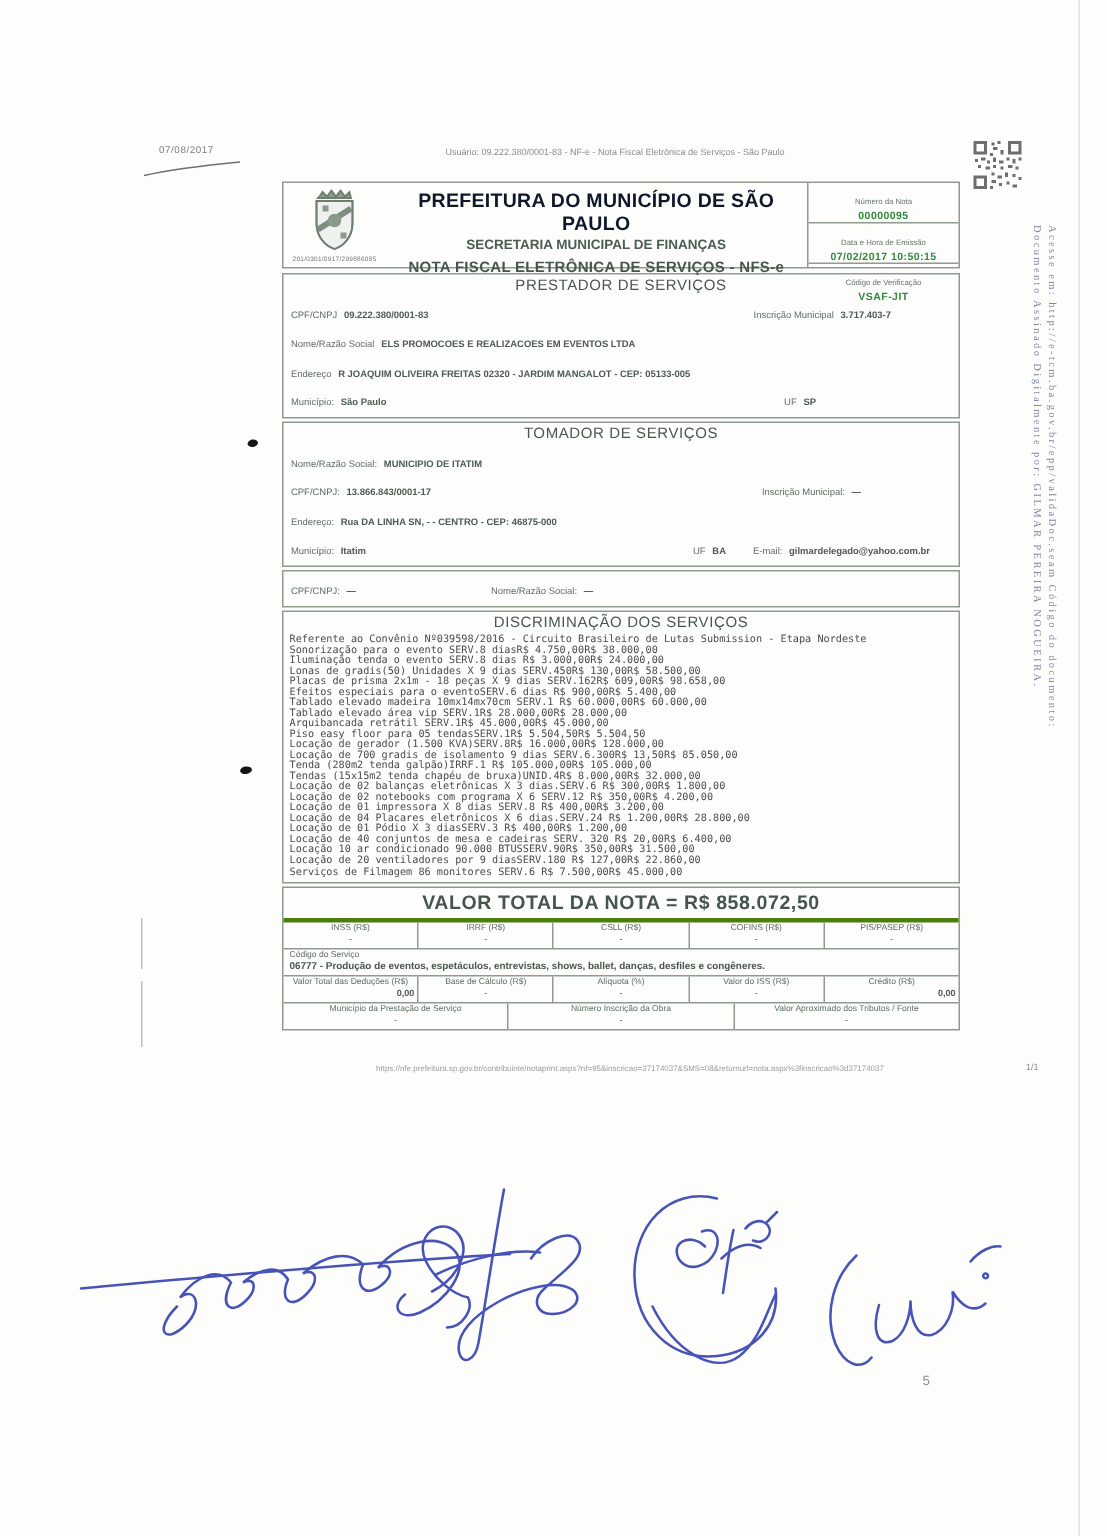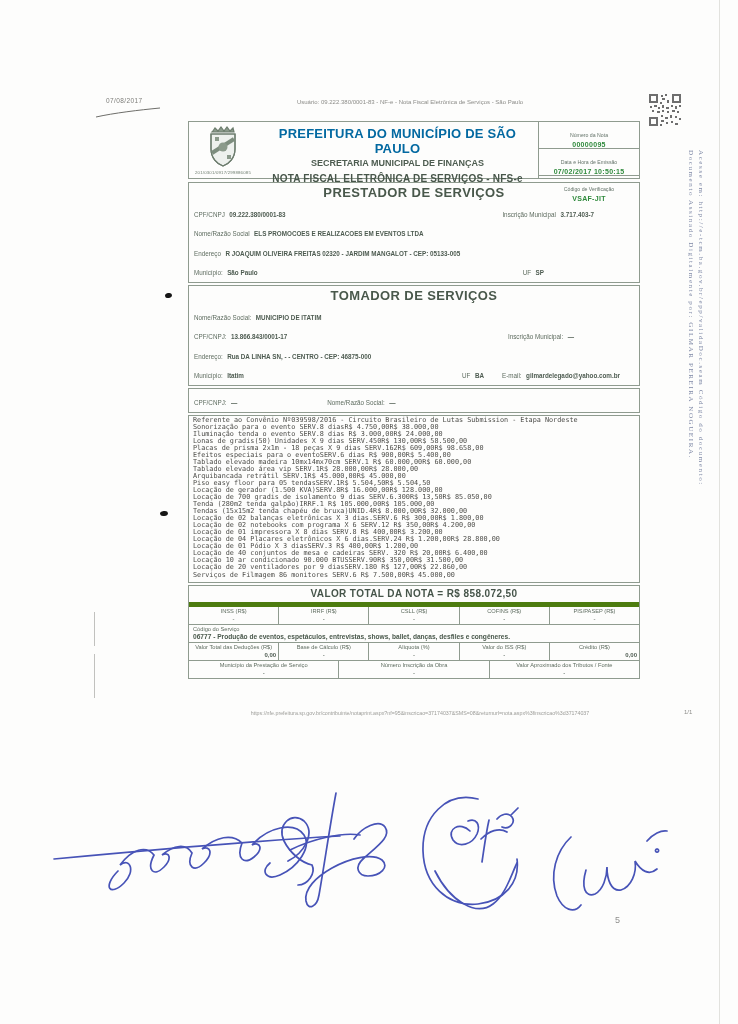--- a/index.html
+++ b/index.html
@@ -11,48 +11,48 @@
   .punch{position:absolute;background:#161616;border-radius:50%;}
   .hand-date{position:absolute;left:106px;top:97px;font-size:6.5px;color:#7d7d79;letter-spacing:.4px;}
   .user-line{position:absolute;left:240px;top:99px;width:340px;text-align:center;font-size:6px;color:#8d8d89;}
   .footer-url{position:absolute;left:180px;top:710px;width:480px;text-align:center;font-size:5.3px;color:#9c9c98;}
   .footer-page{position:absolute;left:684px;top:709px;font-size:6px;color:#8f8f8b;}
   .pencil-num{position:absolute;left:615px;top:915px;font-size:9px;color:#8f8f8d;}
 
   
   .doc{position:absolute;left:188px;top:121px;width:452px;}
   .box{border:1px solid #8f9b8f;background:#fdfdfc;margin-bottom:2px;box-sizing:border-box;}
-  .sec-title{text-align:center;font-weight:bold;font-size:13px;color:#49584b;letter-spacing:.4px;padding:2px 0 1px;}
+  .sec-title{text-align:center;font-weight:normal;font-size:10px;color:#49584b;letter-spacing:.4px;padding:2px 0 1px;}
   .lbl{font-size:6.3px;color:#5f6d60;}
   .val{font-size:6.3px;font-weight:bold;color:#4d5b50;}
   .row{display:flex;align-items:baseline;padding:0 5px;margin:1.5px 0;}
   .gap{flex:1;}
 
   
   .header-box{display:flex;align-items:stretch;height:58px;margin-bottom:3px;}
   .logo-wrap{width:68px;display:flex;flex-direction:column;align-items:center;justify-content:flex-start;padding-top:3px;}
   .logo-caption{font-size:4.3px;color:#6d7c6e;margin-top:1px;letter-spacing:.2px;}
   .title-wrap{flex:1;text-align:center;padding-top:4px;}
-  .title{font-size:13px;font-weight:bold;color:#0369a1;letter-spacing:.2px;}
+  .title{font-size:13px;font-weight:bold;color:#0f172a;letter-spacing:.2px;}
   .subtitle{font-size:9px;font-weight:bold;color:#4d5c50;margin-top:2px;}
   .doctype{font-size:10px;font-weight:bold;color:#47564a;margin-top:5px;letter-spacing:.2px;}
   .info-box{width:100px;border-left:1px solid #8f9b8f;display:flex;flex-direction:column;}
   .info-cell{flex:1;border-bottom:1px solid #8f9b8f;text-align:center;padding-top:1px;}
   .info-cell:last-child{border-bottom:none;}
   .info-lbl{font-size:5.2px;color:#65746a;}
   .info-val{font-size:7px;font-weight:bold;color:#2f8a3c;letter-spacing:.3px;}
 
   
   .mono-lines{padding:1px 4px 3px;}
   .mono-lines div{font-family:"DejaVu Sans Mono",monospace;font-size:6.8px;line-height:7.05px;
                   color:#4c4c48;white-space:nowrap;}
 
   
-  .valor-title{text-align:center;font-weight:bold;font-size:10px;color:#46554a;letter-spacing:.4px;
-               padding:2.5px 0;border-bottom:5px solid #4d7c0f;}
+  .valor-title{text-align:center;font-weight:bold;font-size:13px;color:#46554a;letter-spacing:.4px;
+               padding:2.5px 0;border-bottom:3px solid #4d7c0f;}
   .taxrow{display:flex;border-bottom:1px solid #8f9b8f;}
   .taxcell{flex:1;border-left:1px solid #8f9b8f;text-align:center;padding:1px 2px 2px;}
   .taxcell:first-child{border-left:none;}
   .taxcell .lbl{font-size:5.7px;display:block;}
   .taxcell .tval{font-size:6px;color:#4d5b50;display:block;margin-top:2px;}
   .taxcell .tval.right{text-align:right;font-weight:bold;}
   .cod-row{border-bottom:1px solid #8f9b8f;padding:1px 4px 2px;}
   .cod-lbl{font-size:5.7px;color:#5f6d60;display:block;}
   .cod-val{font-size:6.6px;font-weight:bold;color:#49584b;display:block;margin-top:1px;}
   .taxrow.last{border-bottom:none;}
@@ -188,20 +188,21 @@
         <span class="lbl">CPF/CNPJ:</span>&nbsp;
         <span class="val">—</span>
         <span style="width:90px"></span>
         <span class="lbl">Nome/Razão Social:</span>&nbsp;
         <span class="val">—</span>
         <span class="gap"></span>
       </div>
     </div>
 
     <div class="box">
+      <div class="sec-title">DISCRIMINAÇÃO DOS SERVIÇOS</div>
       <div class="mono-lines">
         <div>Referente ao Convênio Nº039598/2016 - Circuito Brasileiro de Lutas Submission - Etapa Nordeste</div>
         <div>Sonorização para o evento SERV.8 diasR$ 4.750,00R$ 38.000,00</div>
         <div>Iluminação tenda o evento SERV.8 dias R$ 3.000,00R$ 24.000,00</div>
         <div>Lonas de gradis(50) Unidades X 9 dias SERV.450R$ 130,00R$ 58.500,00</div>
         <div>Placas de prisma 2x1m - 18 peças X 9 dias SERV.162R$ 609,00R$ 98.658,00</div>
         <div>Efeitos especiais para o eventoSERV.6 dias R$ 900,00R$ 5.400,00</div>
         <div>Tablado elevado madeira 10mx14mx70cm SERV.1 R$ 60.000,00R$ 60.000,00</div>
         <div>Tablado elevado área vip SERV.1R$ 28.000,00R$ 28.000,00</div>
         <div>Arquibancada retrátil SERV.1R$ 45.000,00R$ 45.000,00</div>

